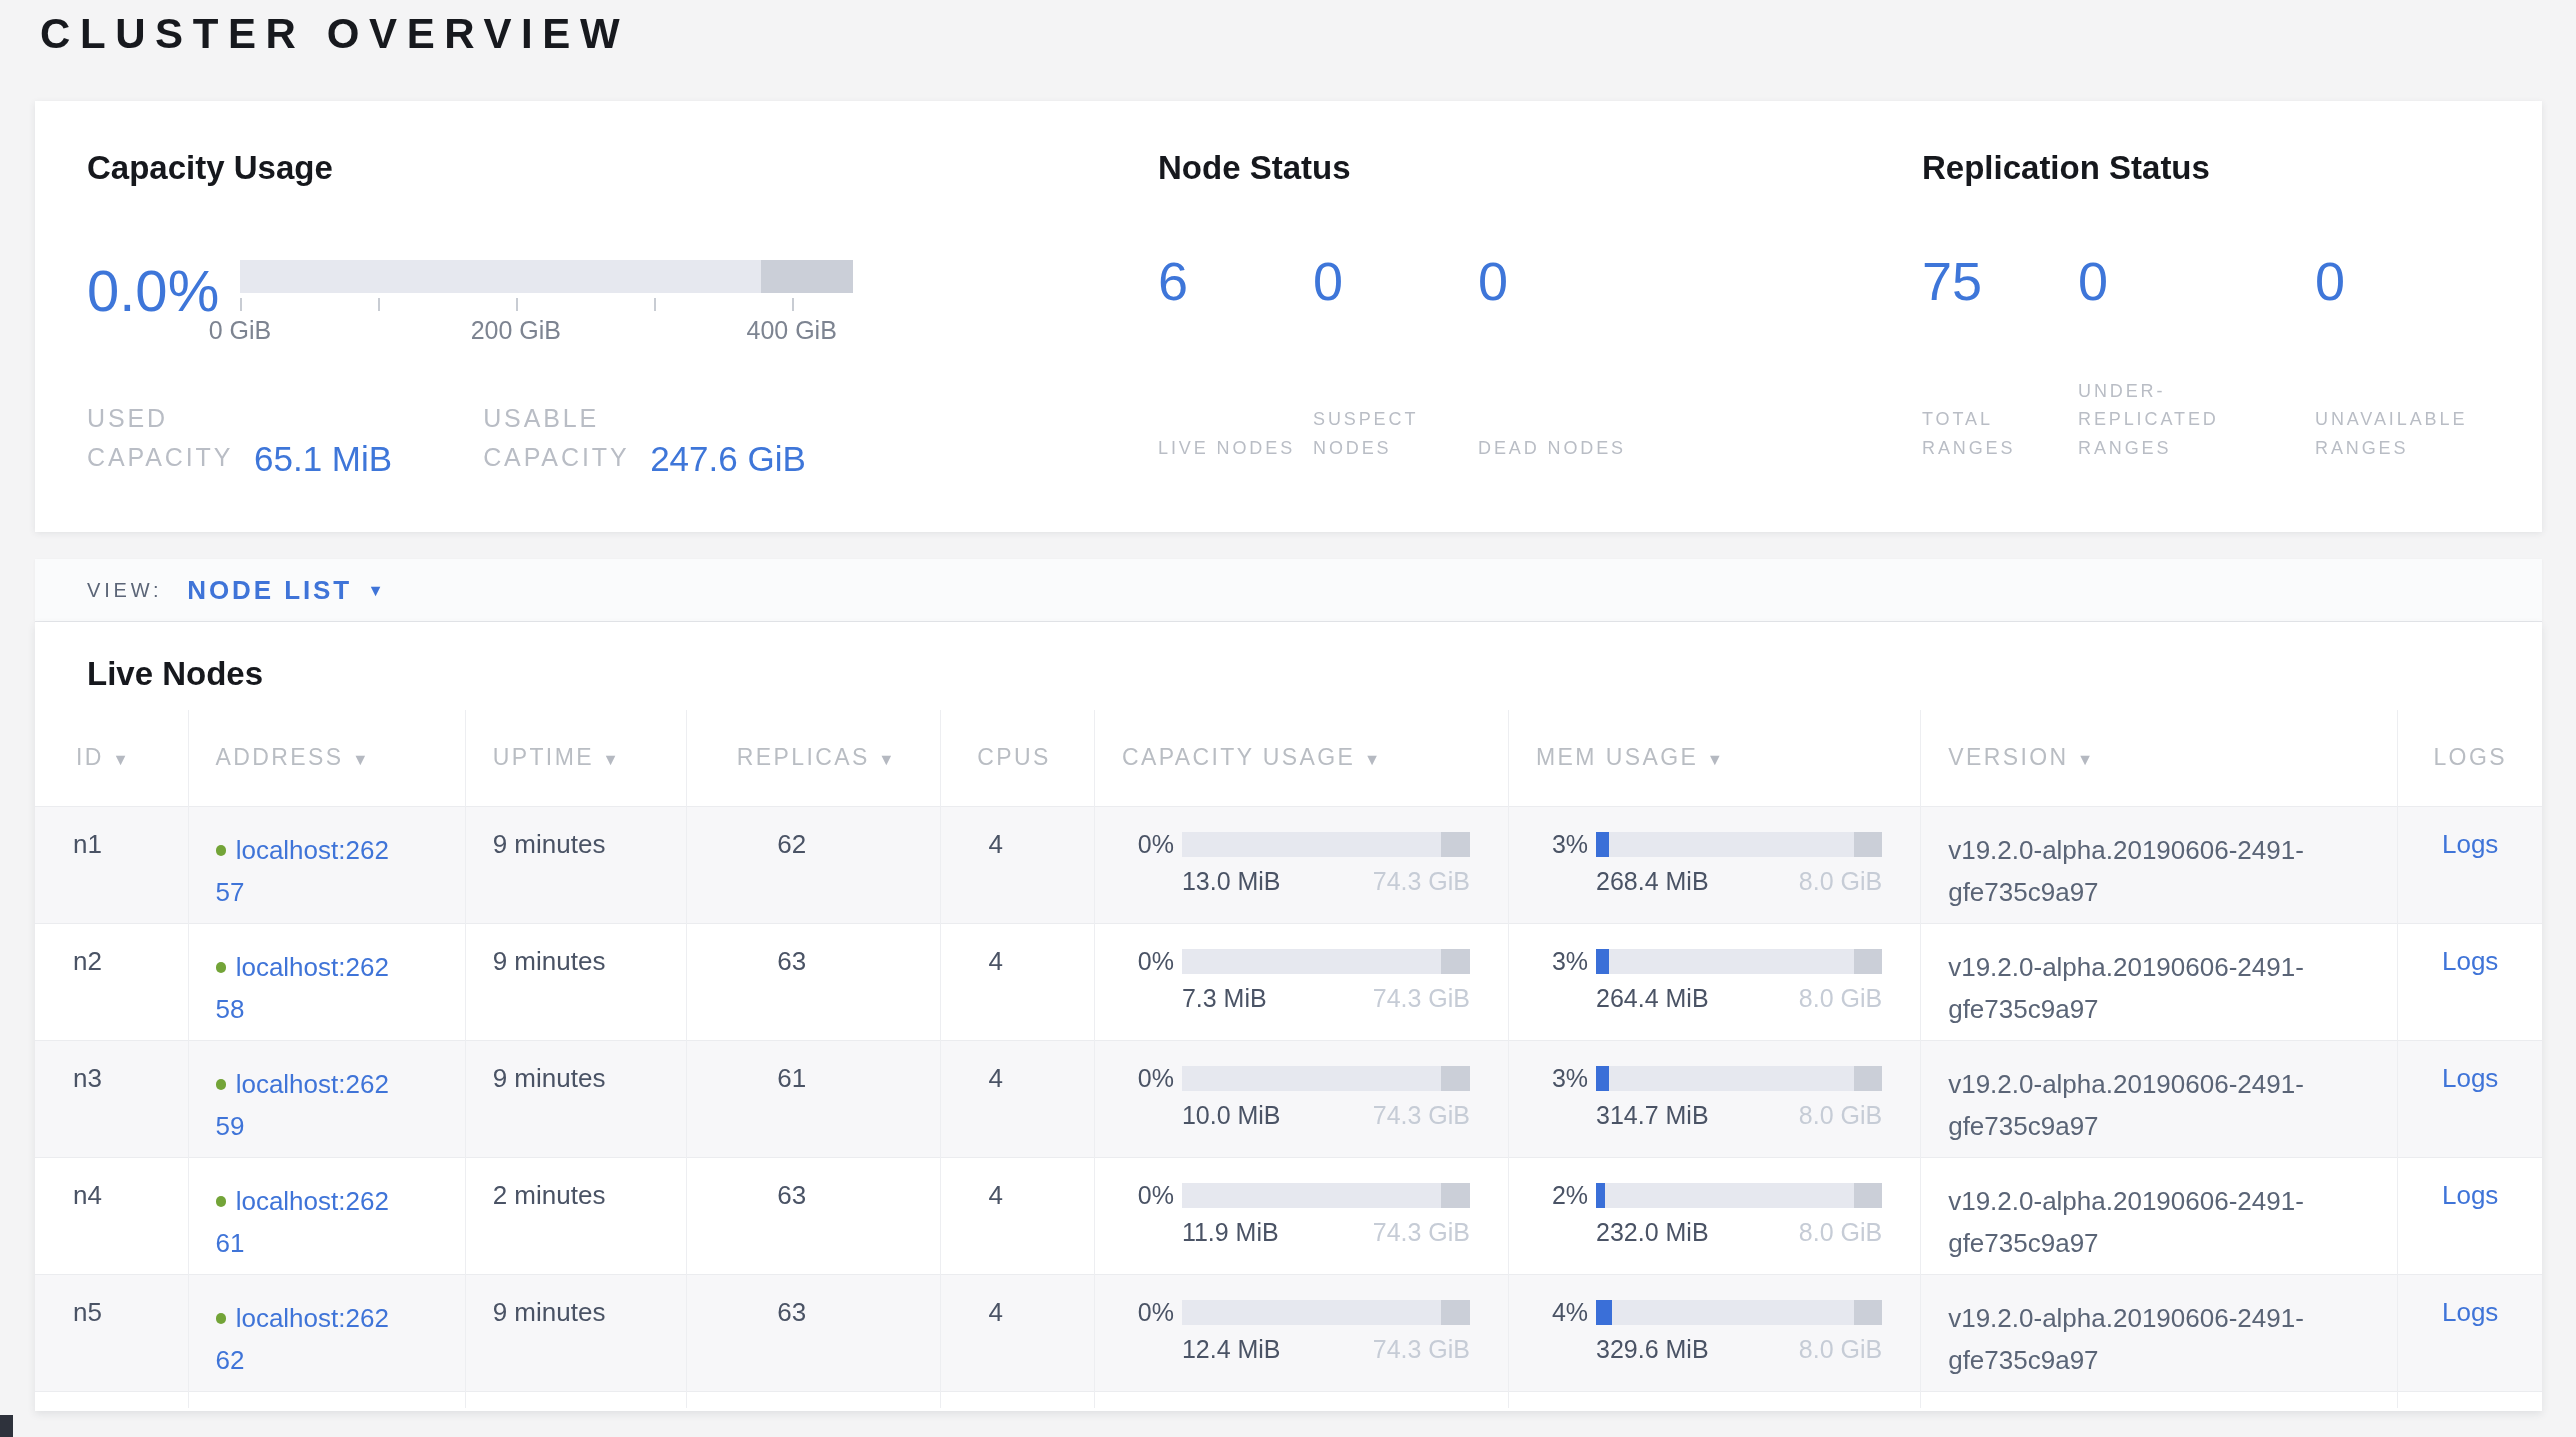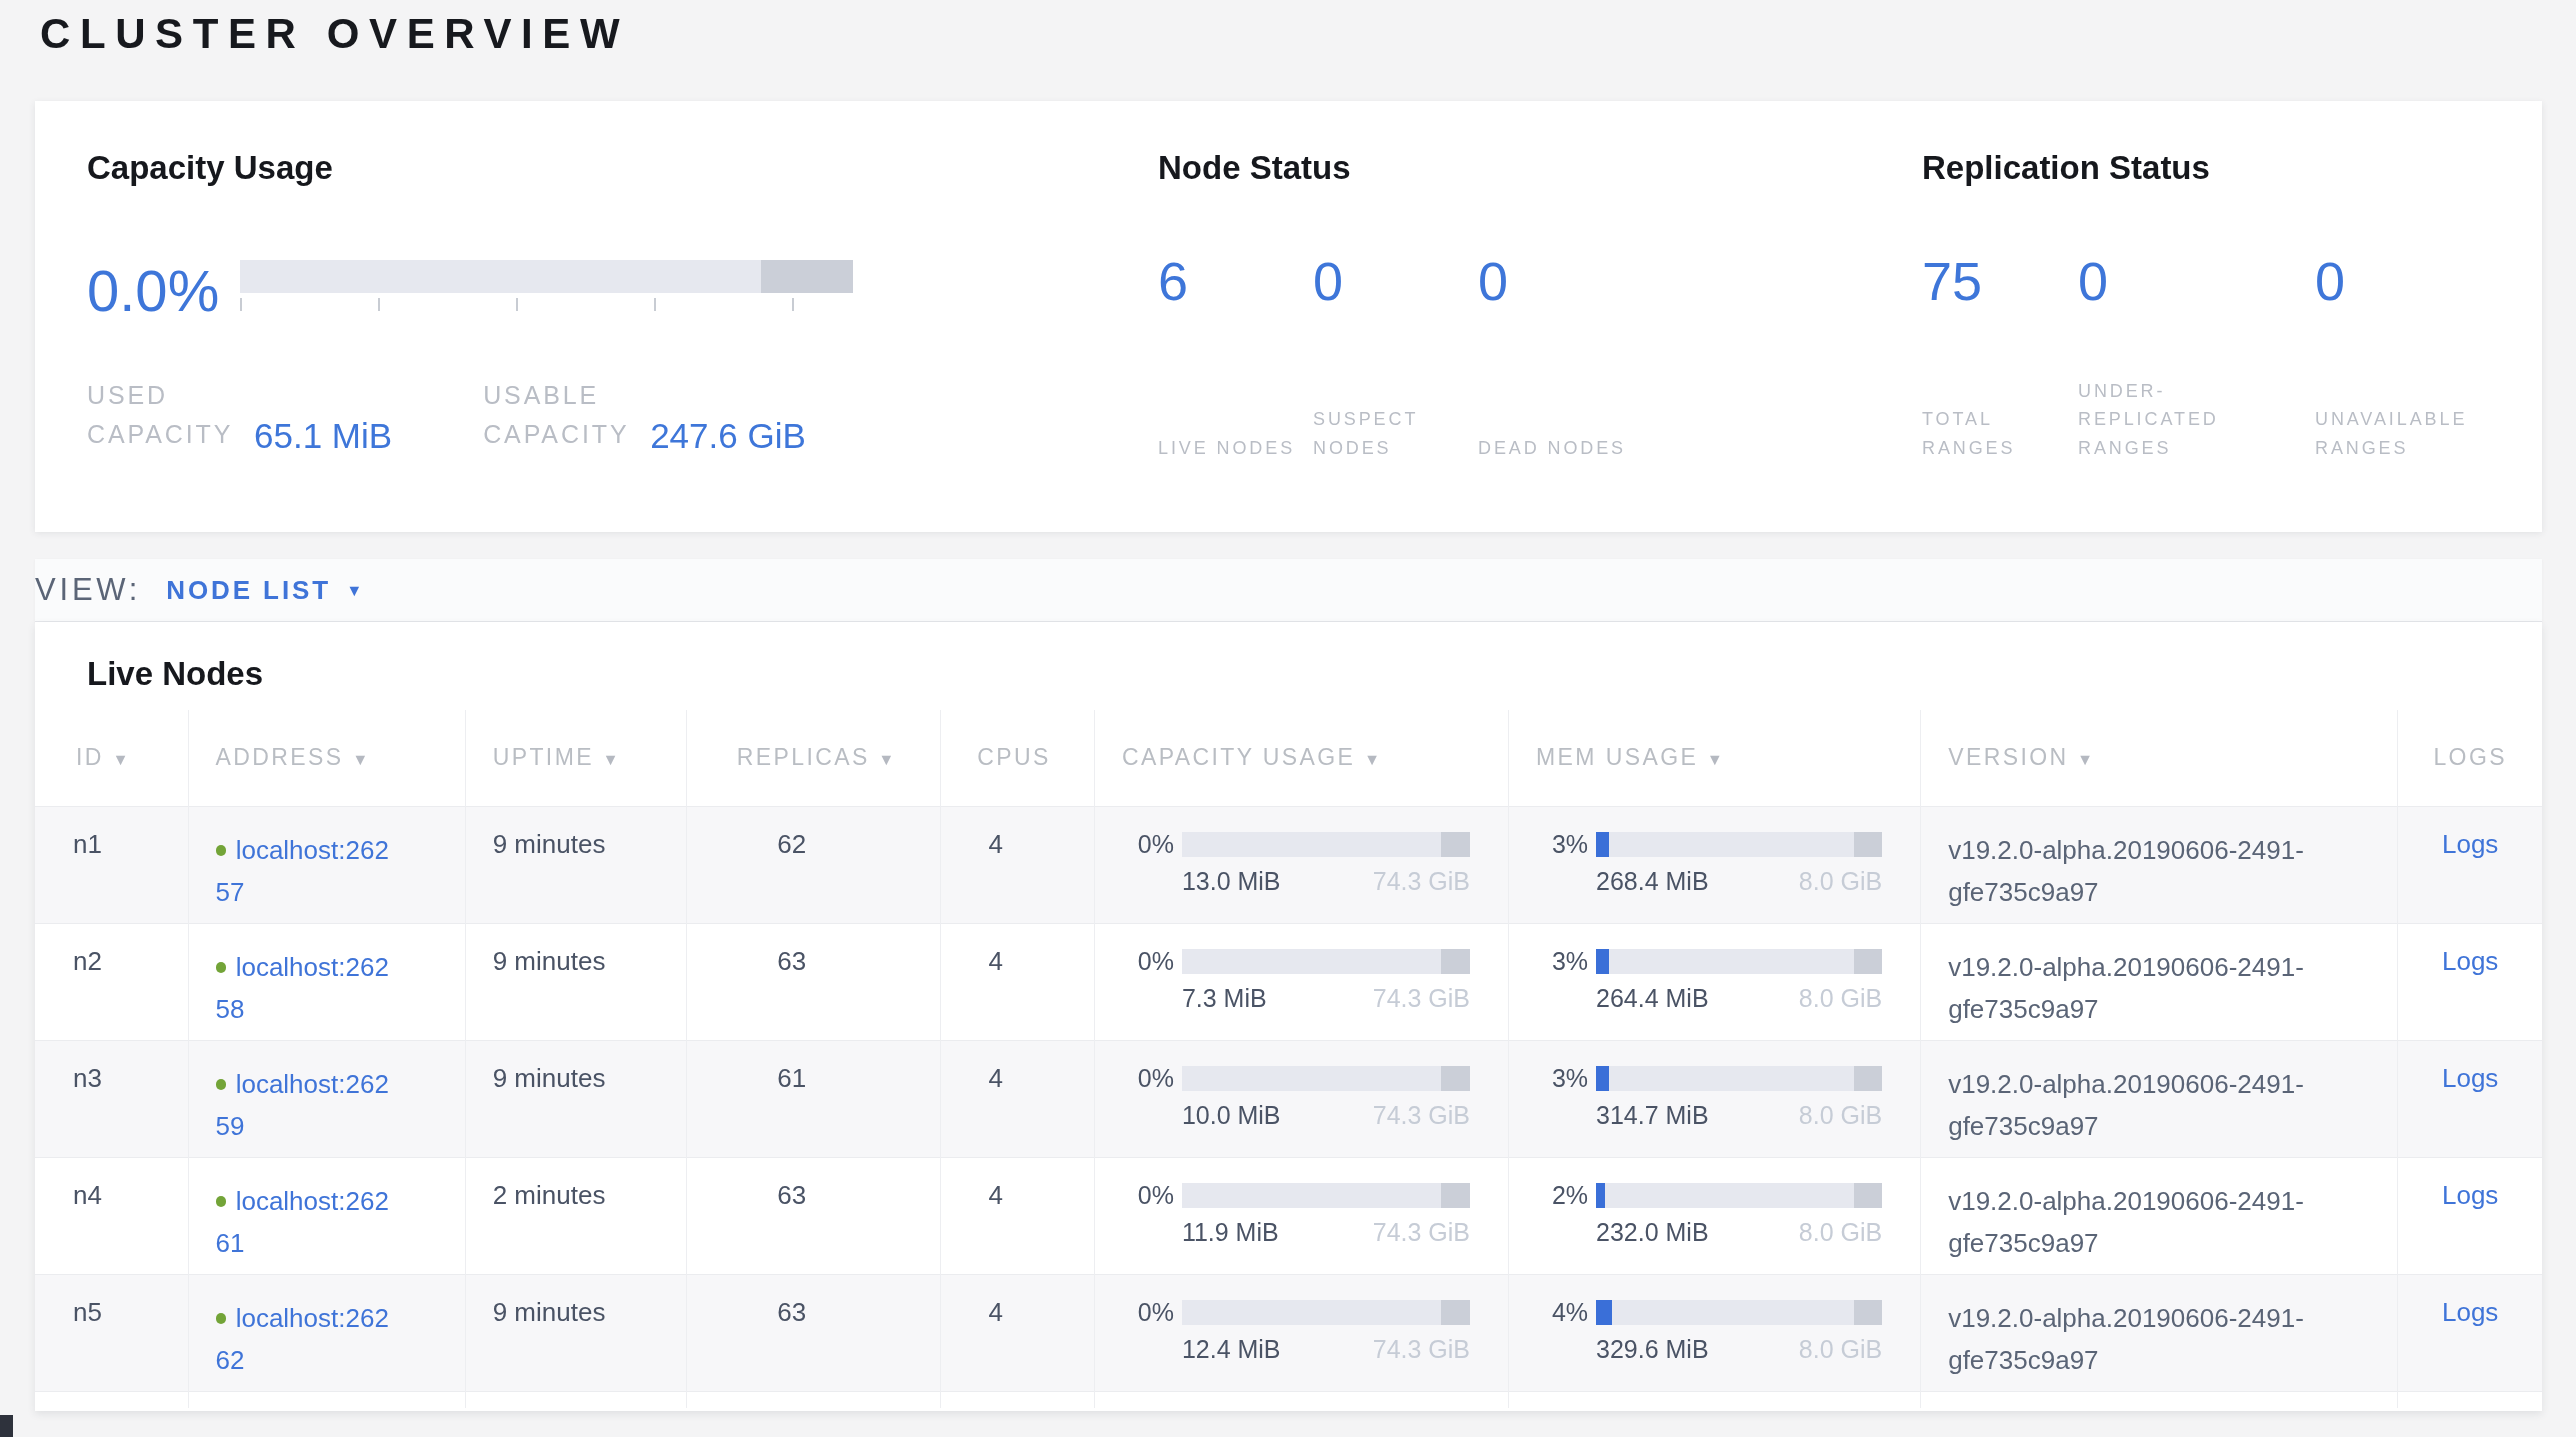--- a/index.html
+++ b/index.html
@@ -71,21 +71,21 @@
   .sec-repl .stat:nth-child(2) .stat-label{max-width:225px;}
   .sec-repl .stat:nth-child(3) .stat-label{max-width:235px;}
 
   
   .view-bar{
     position:absolute; left:35px; top:559px; width:2507px; height:63px;
     background:#fafbfc; border-bottom:1.9px solid #e5e6ea;
     display:flex; align-items:center;
     box-shadow:0 1px 2.9px rgba(50,55,70,.05);
   }
-  .view-label{font-size:31px; letter-spacing:3.8px; color:#5b6577;}
+  .view-label{margin-left:52px; font-size:20px; letter-spacing:3.8px; color:#5b6577;}
   .view-value{
     margin-left:25px; font-size:26px; letter-spacing:2.9px; font-weight:600;
     color:var(--link); display:flex; align-items:center; cursor:pointer;
   }
   .view-caret{margin-left:15.3px; font-size:16.3px; color:var(--link);}
 
   
   .card-nodes{
     position:absolute; left:35px; top:622px; width:2507px; height:789px;
     background:#fff; box-shadow:0 2.9px 7.7px rgba(50,55,70,.10); overflow:hidden;
@@ -151,20 +151,25 @@
         <div class="cap-barwrap">
           <div class="cap-bar">
             <div class="cap-bar-end"></div>
           </div>
           <div class="cap-ticks">
             <div class="tick" style="left:0%"></div>
             <div class="tick" style="left:22.5%"></div>
             <div class="tick" style="left:45%"></div>
             <div class="tick" style="left:67.5%"></div>
             <div class="tick" style="left:90%"></div>
+          </div>
+          <div class="cap-axislabels">
+            <span class="axis-label" style="left:0%">0 GiB</span>
+            <span class="axis-label" style="left:45%">200 GiB</span>
+            <span class="axis-label" style="left:90%">400 GiB</span>
           </div>
         </div>
       </div>
       <div class="cap-summary">
         <div class="cap-stat">
           <div class="cap-stat-label">USED CAPACITY</div>
           <div class="cap-stat-value">65.1 MiB</div>
         </div>
         <div class="cap-stat">
           <div class="cap-stat-label">USABLE CAPACITY</div>

